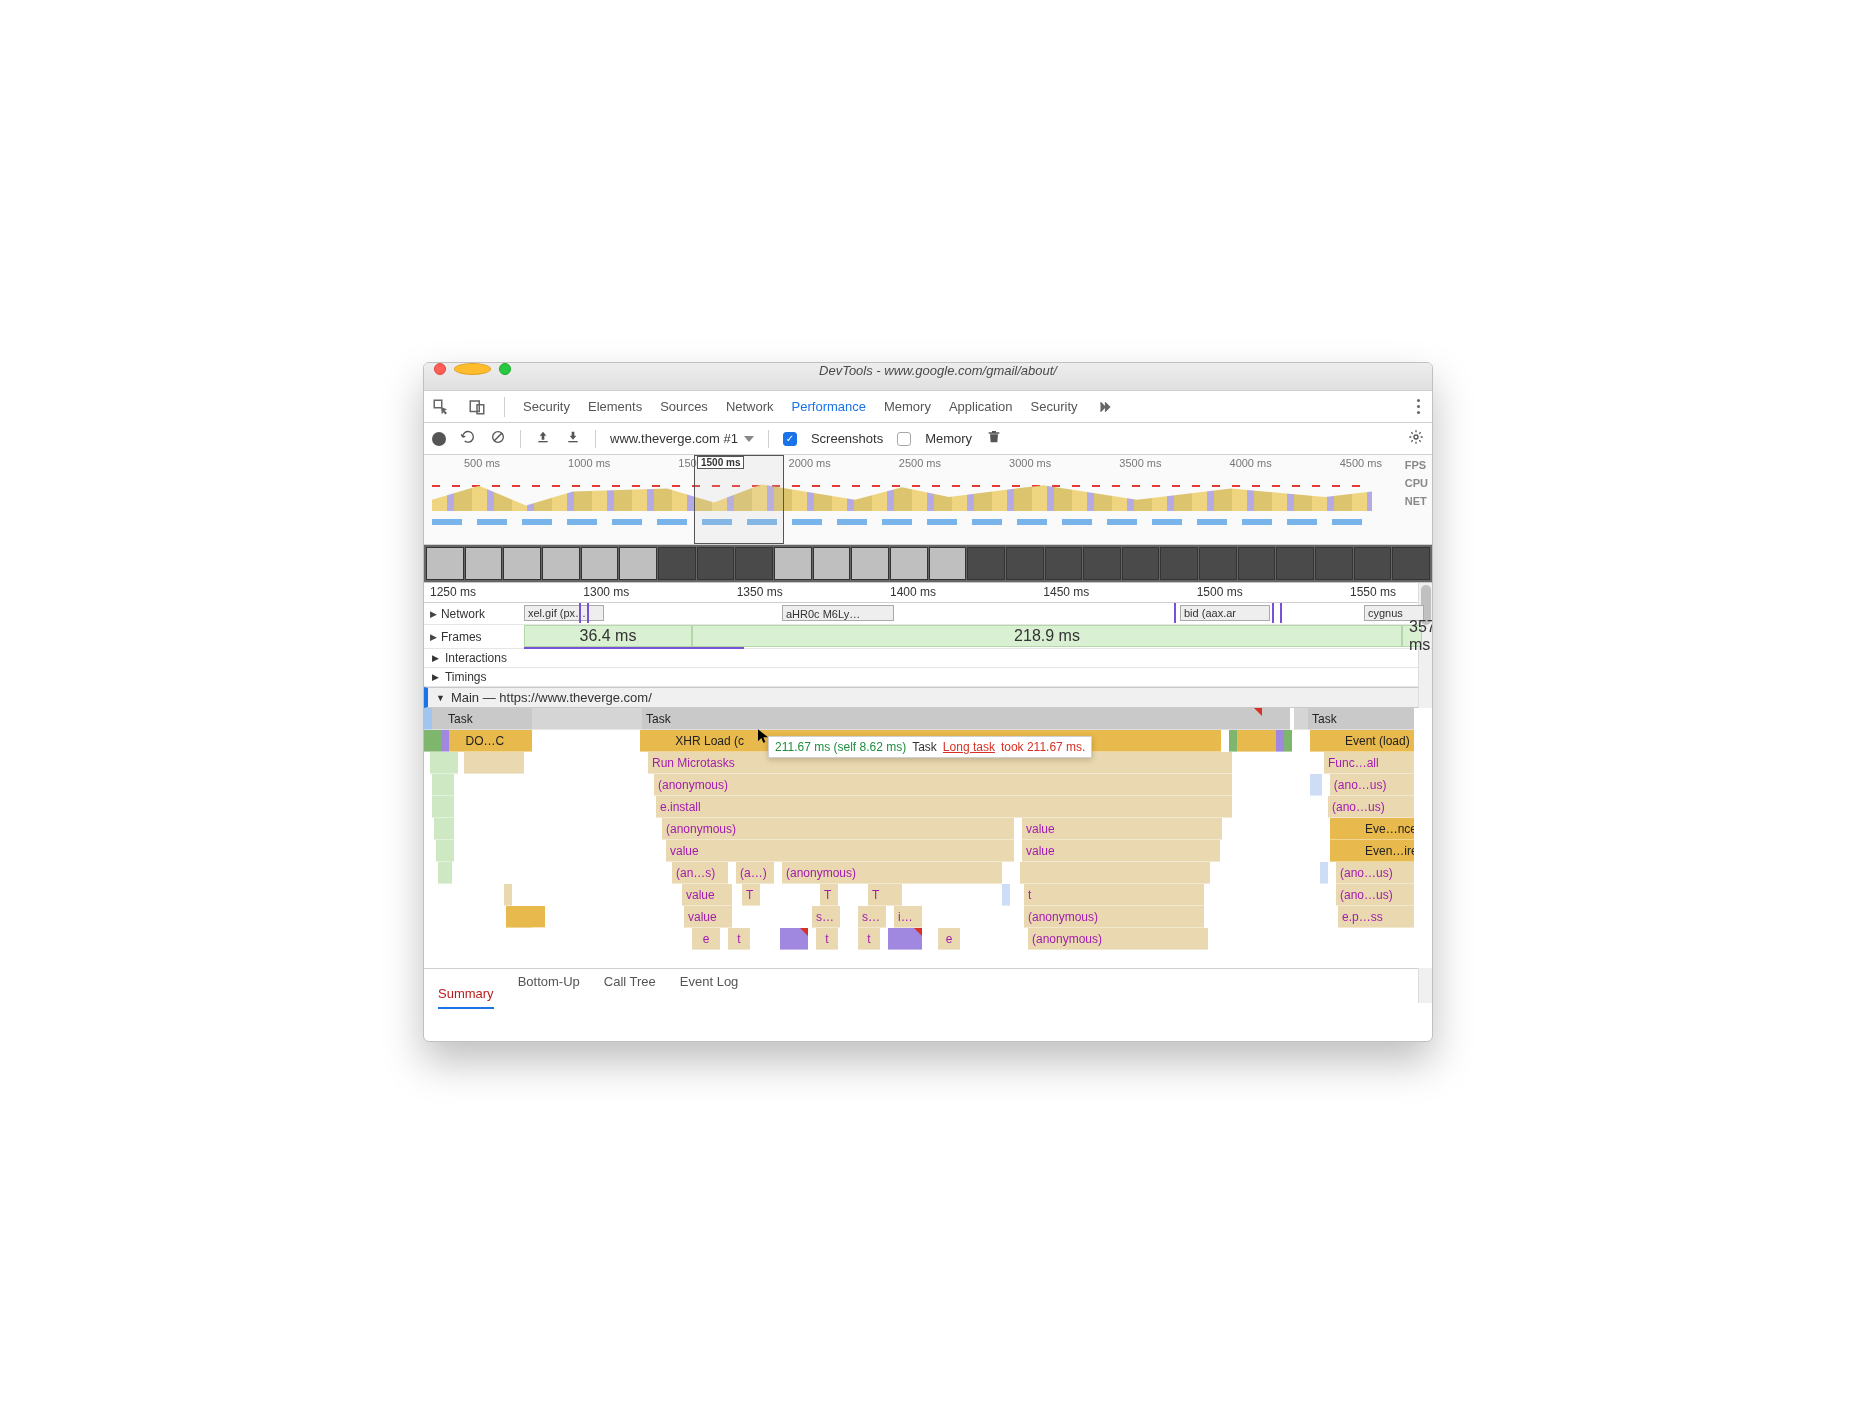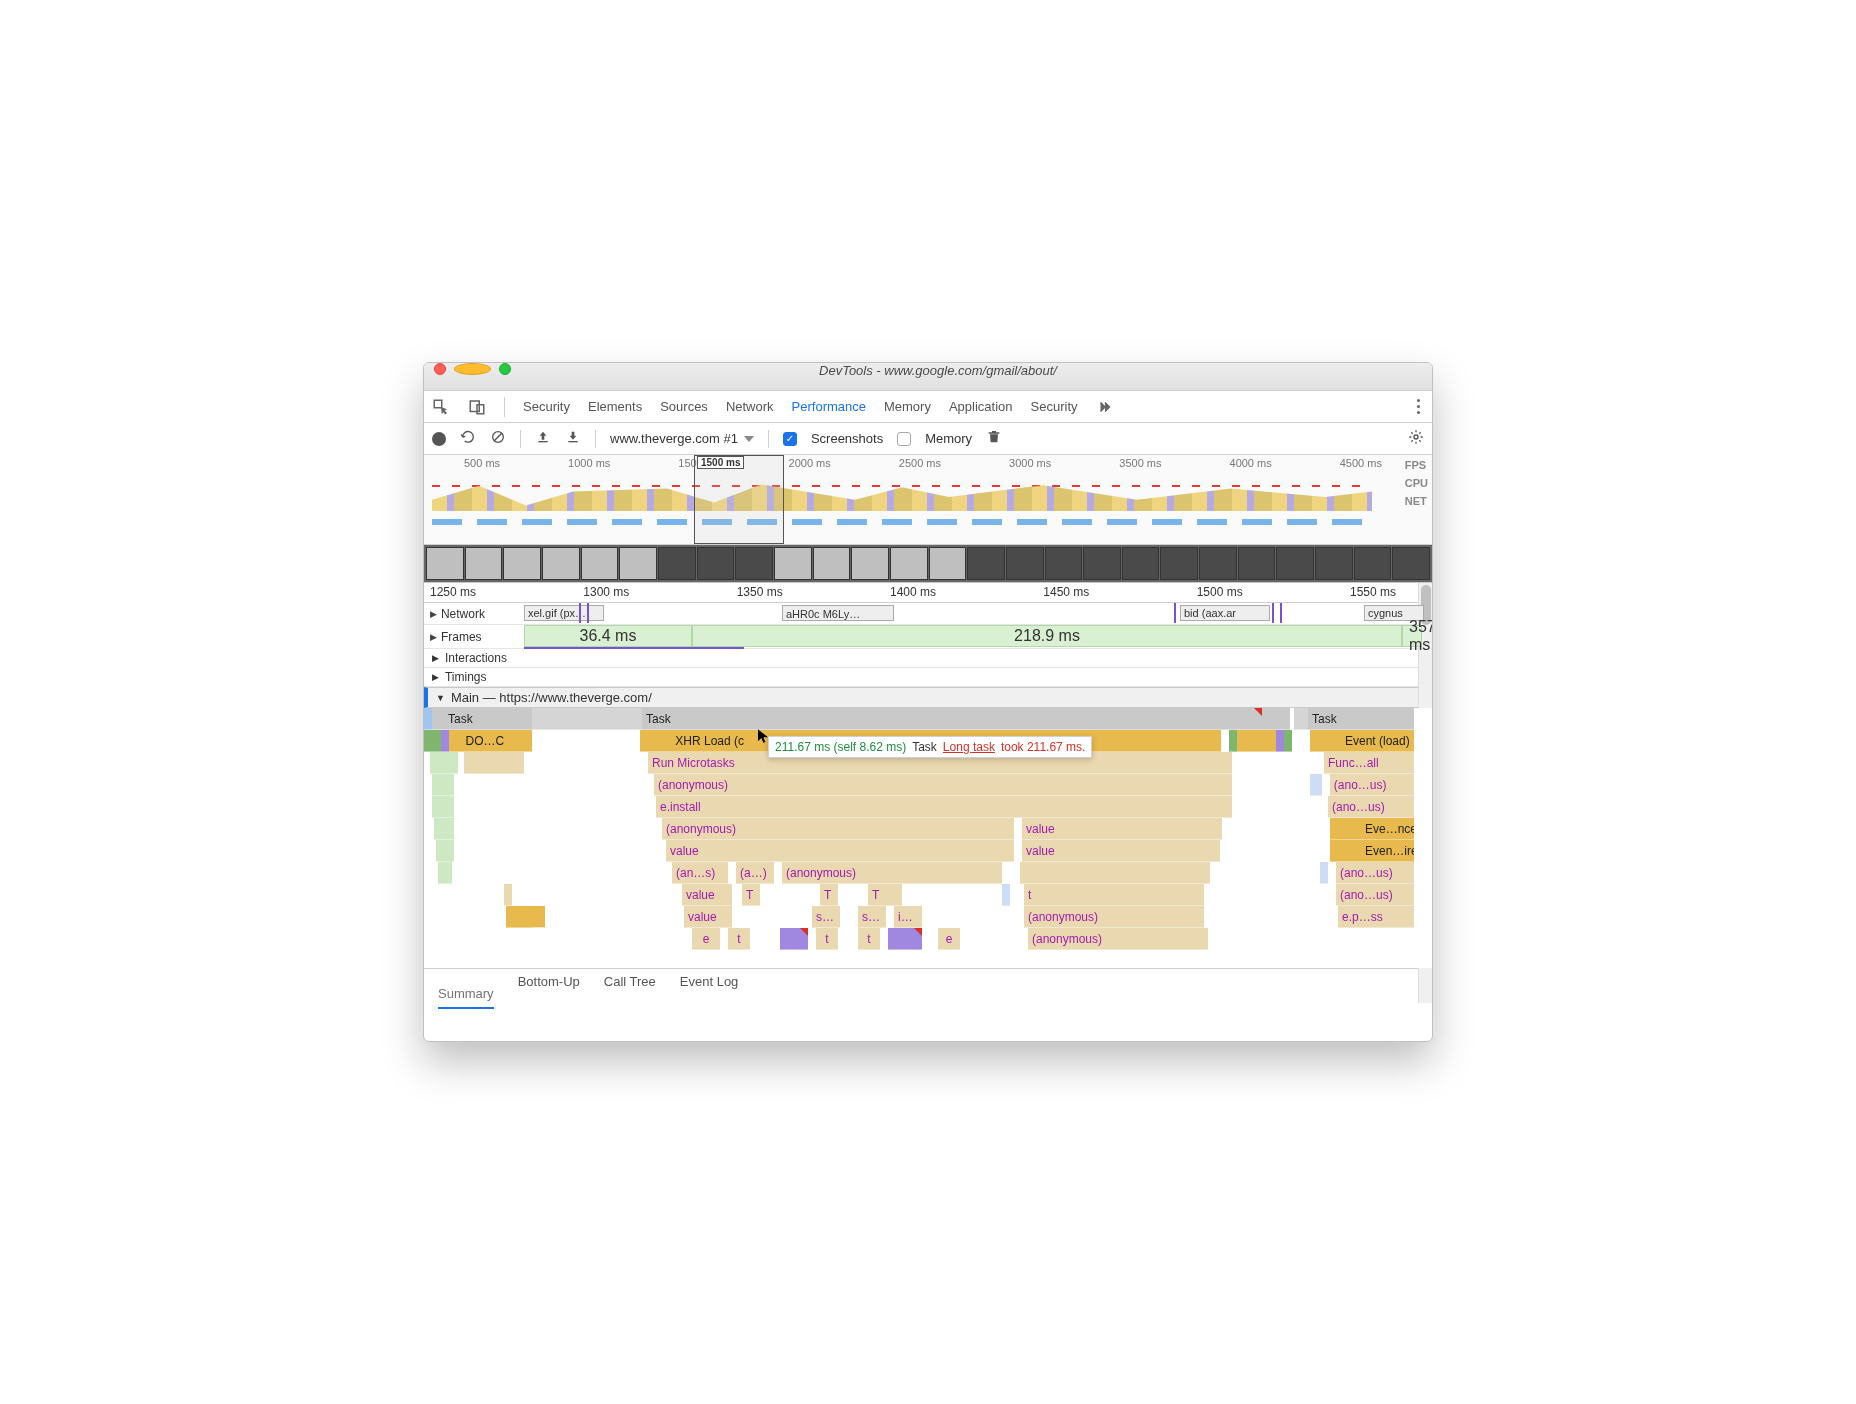--- a/index.html
+++ b/index.html
@@ -84,21 +84,21 @@
   .redcorner{position:relative;}
   .redcorner::after{content:"";position:absolute;top:0;right:0;width:0;height:0;border-top:8px solid #d93025;border-left:8px solid transparent;}
   
   .tooltip{position:absolute;left:344px;top:28px;background:#fff;border:1px solid #d0d0d0;padding:3px 6px;font-size:12px;display:flex;gap:6px;align-items:baseline;box-shadow:0 2px 6px rgba(0,0,0,0.2);z-index:30;}
   .tooltip .g{color:#1e8e3e;}
   .tooltip .r{color:#d93025;text-decoration:underline;}
   .cursor{position:absolute;left:332px;top:20px;width:16px;height:16px;z-index:31;}
   
   .bottombar{height:32px;border-top:1px solid #d0d0d0;display:flex;align-items:center;gap:24px;padding:0 14px;font-size:13px;}
   .bottombar .btab{color:#555; padding-bottom:6px;}
-  .bottombar .btab.active{color:#737373;border-bottom:2px solid #1a73e8;margin-top:26px;}
+  .bottombar .btab.active{color:#b91c1c;border-bottom:2px solid #1a73e8;margin-top:26px;}
   
   .vscroll{position:absolute;right:0;top:0;height:100%;width:14px;background:#f0f0f0;border-left:1px solid #ddd;}
   .vscroll .thumb{position:absolute;left:2px;width:10px;background:#c0c0c0;border-radius:5px;}
 </style>
 </head>
 <body>
 
 <div class="window">
 
   <div class="titlebar">

